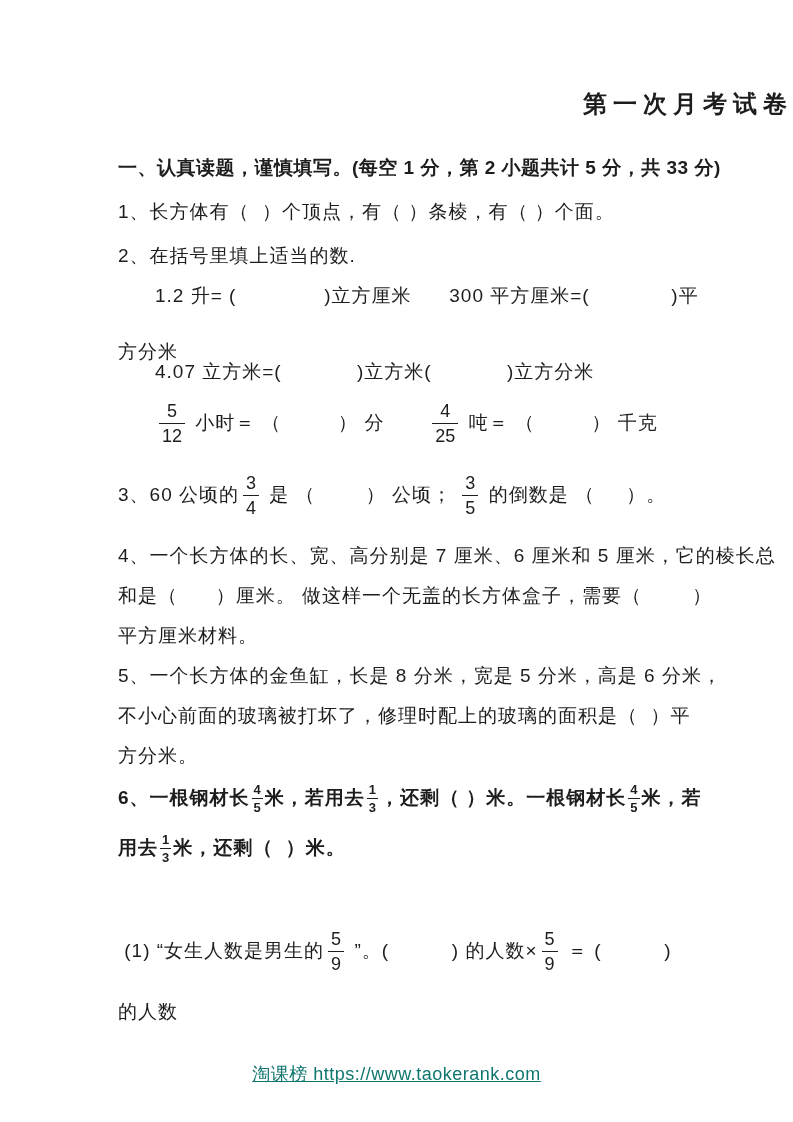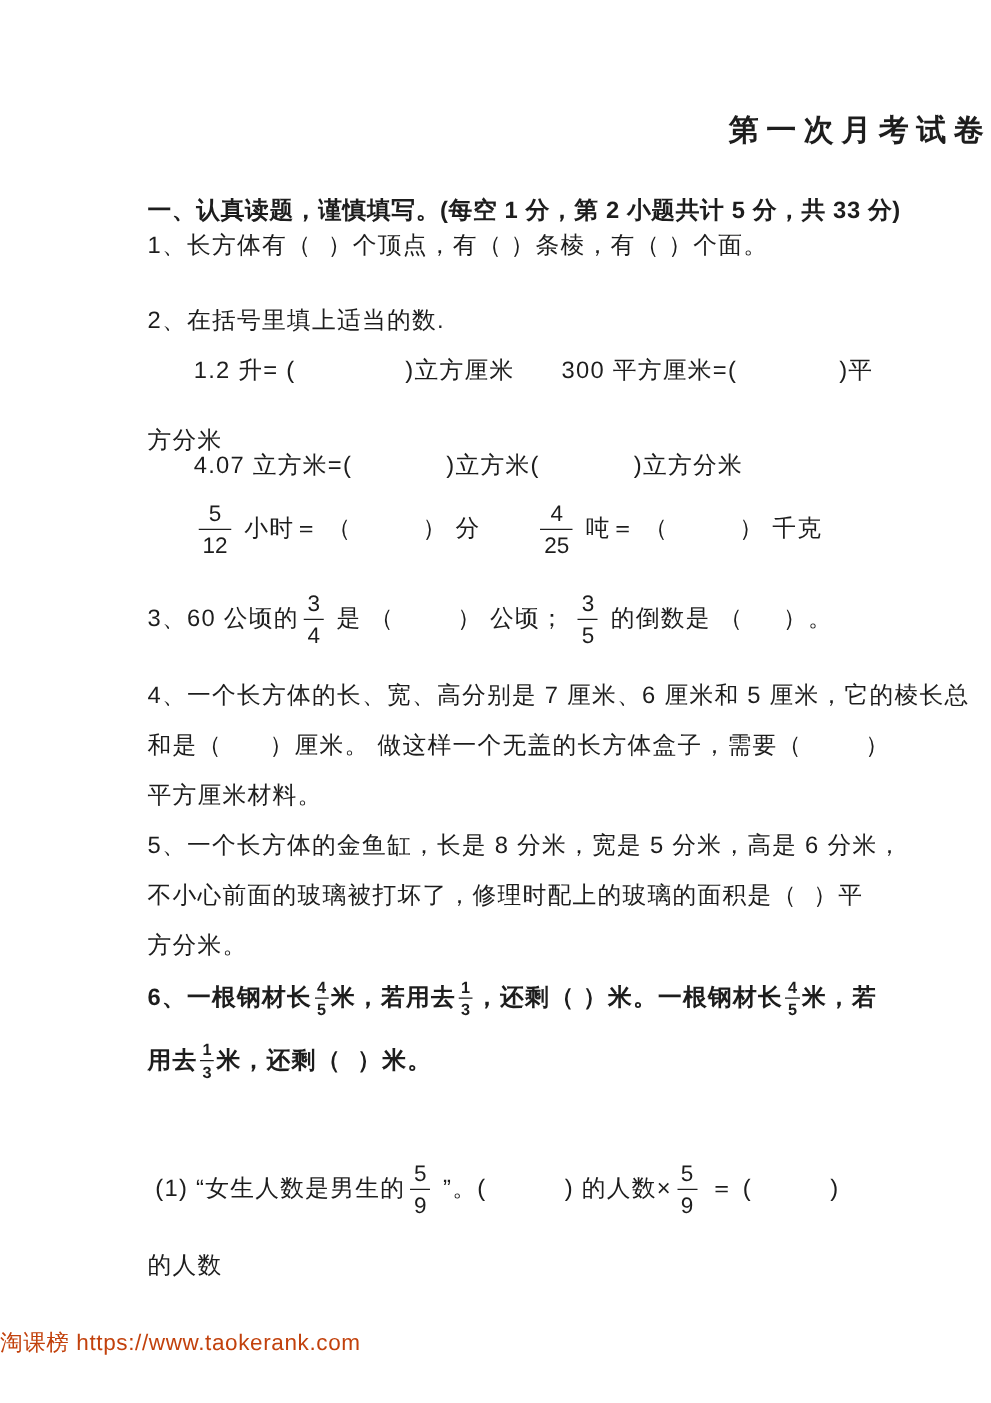--- a/index.html
+++ b/index.html
@@ -34,34 +34,34 @@
     line-height:1;letter-spacing:0;margin:0 4px;text-align:center;
   }
   .frac .num{padding:0 3px 3px;}
   .frac .den{border-top:1.6px solid #1d1d1d;padding:3px 3px 0;text-align:right;}
   .frac.lg{font-size:18px;}
   .frac.sm{font-size:13px;margin:0 2px;}
   .frac.sm .num{padding:0 2px 2px;}
   .frac.sm .den{border-top:1.3px solid #1d1d1d;padding:2px 2px 0;}
   .footer{
     position:absolute;top:1062px;left:0;width:100%;
-    text-align:left;color:#c2410c;
-    font-size:18px;letter-spacing:0.5px;
+    text-align:center;color:#0f766e;
+    font-size:18px;letter-spacing:0.5px;text-decoration:underline;
   }
 </style>
 </head>
 <body>
 
 <div class="page">
 
   <div class="title">第一次月考试卷</div>
 
   <div class="line heading" style="top:140px">一、认真读题，谨慎填写。(每空 1 分，第 2 小题共计 5 分，共 33 分)</div>
 
-  <div class="line" style="top:168px"><span>1、长方体有（  ）个顶点，有（ ）条棱，有（ ）个面。</span></div>
+  <div class="line" style="top:184px"><span>1、长方体有（  ）个顶点，有（ ）条棱，有（ ）个面。</span></div>
 
   <div class="line" style="top:228px"><span>2、在括号里填上适当的数.</span></div>
   <div class="line indent" style="top:268px"><span>1.2 升= (              )立方厘米      300 平方厘米=(             )平</span></div>
   <div class="line" style="top:324px"><span>方分米</span></div>
   <div class="line indent" style="top:344px"><span>4.07 立方米=(            )立方米(            )立方分米</span></div>
   <div class="line tall indent" style="top:380px"><span class="frac lg"><span class="num">5</span><span class="den">12</span></span><span> 小时＝ （         ） 分       </span><span class="frac lg"><span class="num">4</span><span class="den">25</span></span><span> 吨＝ （         ） 千克</span></div>
 
   <div class="line tall" style="top:452px"><span>3、60 公顷的</span><span class="frac lg"><span class="num">3</span><span class="den">4</span></span><span> 是 （        ） 公顷； </span><span class="frac lg"><span class="num">3</span><span class="den">5</span></span><span> 的倒数是 （     ）。</span></div>
 
   <div class="line" style="top:528px"><span>4、一个长方体的长、宽、高分别是 7 厘米、6 厘米和 5 厘米，它的棱长总</span></div>

